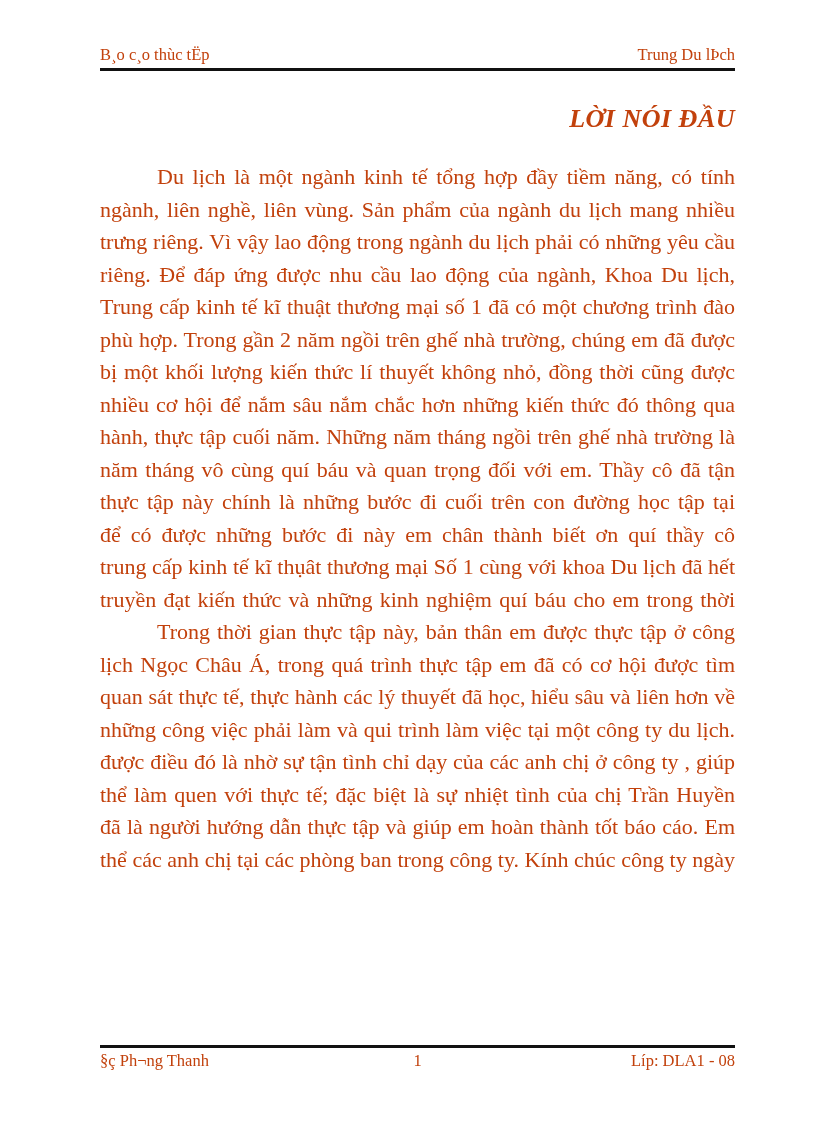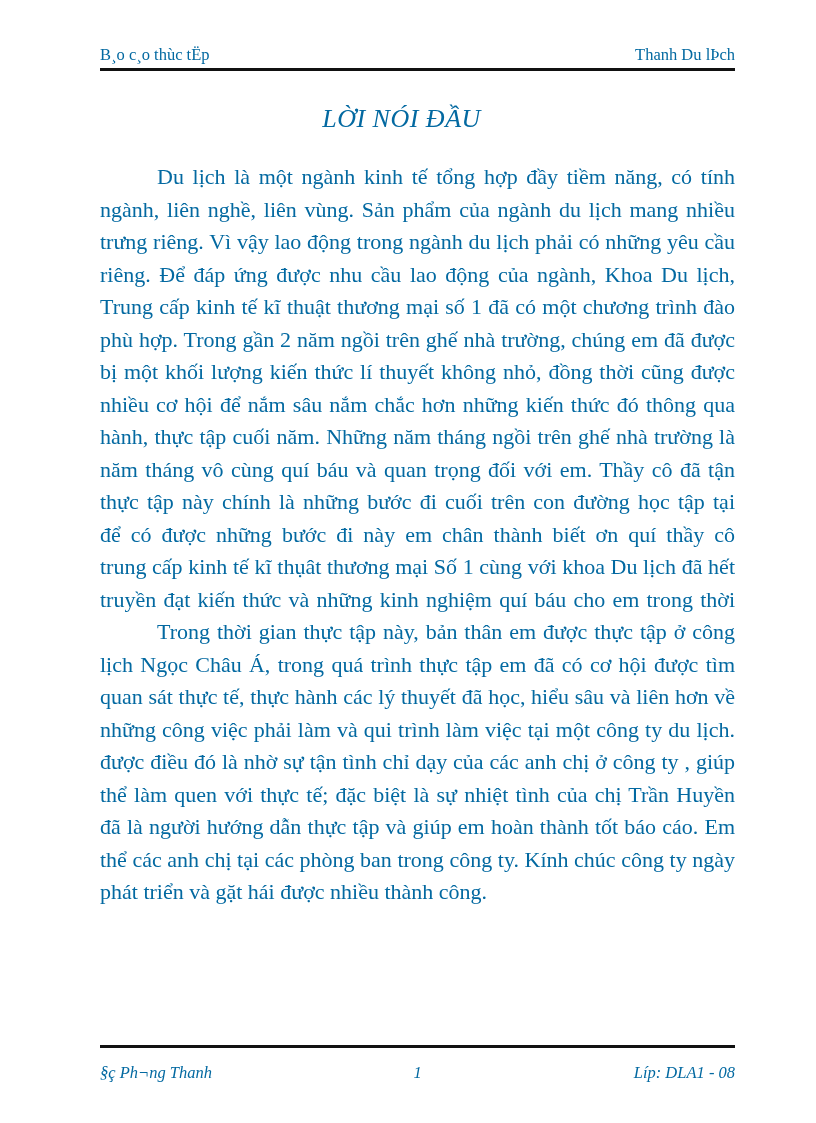--- a/index.html
+++ b/index.html
@@ -6,21 +6,21 @@
     margin: 0;
     padding: 0;
     background: #ffffff;
   }
   .page {
     position: relative;
     width: 816px;
     height: 1123px;
     background: #ffffff;
     font-family: "Liberation Serif", "DejaVu Serif", serif;
-    color: #0369a1;
+    color: #c2410c;
     overflow: hidden;
   }
   
   .header {
     position: absolute;
     left: 100px;
     top: 44px;
     width: 635px;
   }
   .header-row {
@@ -31,26 +31,26 @@
     line-height: 22px;
   }
   .header-rule {
     margin-top: 2px;
     height: 3px;
     background: #111111;
   }
   
   .doc-title {
     position: absolute;
-    left: 84px;
+    left: 100px;
     top: 104px;
     width: 635px;
-    text-align: center;
+    text-align: right;
     font-size: 26px;
-    font-weight: normal;
+    font-weight: bold;
     font-style: italic;
     letter-spacing: 0.5px;
   }
   
   .doc-body {
     position: absolute;
     left: 100px;
     top: 161px;
     width: 635px;
     font-size: 22px;
@@ -75,36 +75,35 @@
   .footer-rule {
     height: 3px;
     background: #111111;
   }
   .footer-row {
     display: flex;
     justify-content: space-between;
     align-items: center;
     font-size: 16.5px;
     line-height: 20px;
-    padding-top: 15px;
-    font-style: italic;
+    padding-top: 3px;
   }
   .footer-left  { width: 220px; text-align: left; }
   .footer-page  { width: 100px; text-align: center; margin-top: -1px; }
   .footer-right { width: 220px; text-align: right; }
 </style>
 </head>
 <body>
 
 <div class="page">
 
   <div class="header">
     <div class="header-row">
       <span>B¸o c¸o thùc tËp</span>
-      <span>Thanh Du lÞch</span>
+      <span>Trung Du lÞch</span>
     </div>
     <div class="header-rule"></div>
   </div>
 
   <div class="doc-title">LỜI NÓI ĐẦU</div>
 
   <div class="doc-body">
       <div class="paragraph">
         <div class="line first">Du lịch là một ngành kinh tế tổng hợp đầy tiềm năng, có tính chất liên</div>
         <div class="line">ngành, liên nghề, liên vùng. Sản phẩm của ngành du lịch mang nhiều nét đặc</div>
@@ -123,21 +122,20 @@
       </div>
       <div class="paragraph">
         <div class="line first">Trong thời gian thực tập này, bản thân em được thực tập ở công ty Du</div>
         <div class="line">lịch Ngọc Châu Á, trong quá trình thực tập em đã có cơ hội được tìm hiểu và</div>
         <div class="line">quan sát thực tế, thực hành các lý thuyết đã học, hiểu sâu và liên hơn về</div>
         <div class="line">những công việc phải làm và qui trình làm việc tại một công ty du lịch. Để có</div>
         <div class="line">được điều đó là nhờ sự tận tình chỉ dạy của các anh chị ở công ty , giúp em có</div>
         <div class="line">thể làm quen với thực tế; đặc biệt là sự nhiệt tình của chị Trần Huyền Trang</div>
         <div class="line">đã là người hướng dẫn thực tập và giúp em hoàn thành tốt báo cáo. Em xin</div>
         <div class="line">thể các anh chị tại các phòng ban trong công ty. Kính chúc công ty ngày càng</div>
-        <div class="line last">phát triển và gặt hái được nhiều thành công.</div>
       </div>
     </div>
 
   <div class="footer">
     <div class="footer-rule"></div>
     <div class="footer-row">
       <span class="footer-left">§ç Ph¬ng  Thanh</span>
       <span class="footer-page">1</span>
       <span class="footer-right">Líp: DLA1 - 08</span>
     </div>

